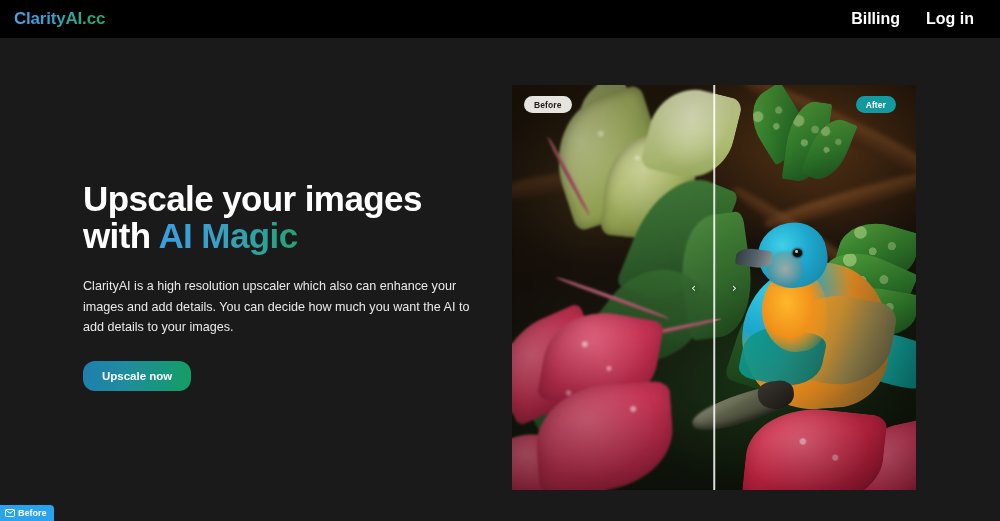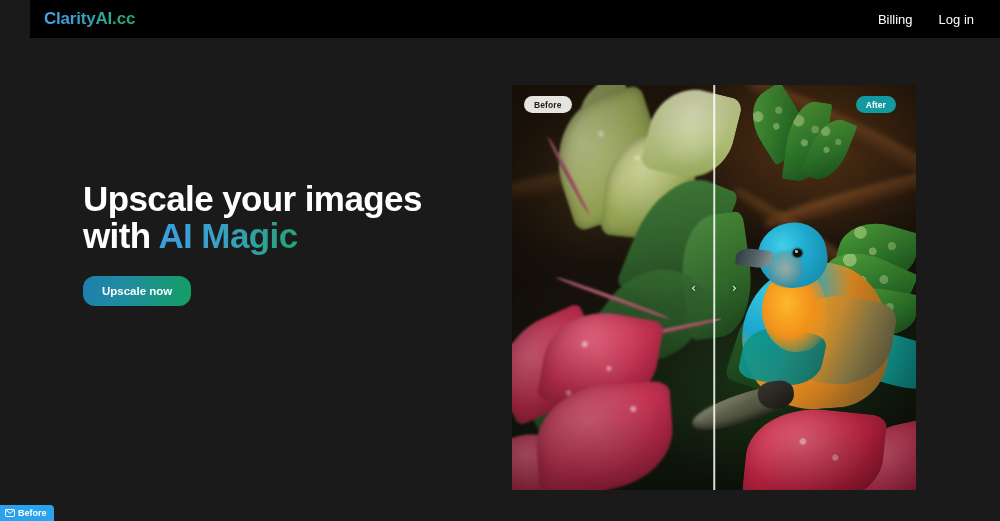--- a/index.html
+++ b/index.html
@@ -19,21 +19,20 @@
   
   .header {
     height: 38px;
     background: #000000;
     display: flex;
     align-items: center;
     justify-content: space-between;
     padding: 0 16px 0 14px;
     position: relative;
     z-index: 10;
-    margin-left: 30px;
   }
 
   .logo {
     font-size: 17px;
     font-weight: bold;
     letter-spacing: -0.2px;
     background: linear-gradient(100deg, #4aa3e8 0%, #3c9fd8 32%, #2ba97c 78%, #23a972 100%);
     -webkit-background-clip: text;
     background-clip: text;
     color: transparent;
@@ -43,22 +42,22 @@
 
   .nav {
     display: flex;
     align-items: center;
     gap: 26px;
     padding-right: 10px;
   }
 
   .nav-link {
     color: #ffffff;
-    font-size: 13px;
-    font-weight: normal;
+    font-size: 16px;
+    font-weight: bold;
     text-decoration: none;
     white-space: nowrap;
   }
 
   
   .main {
     display: flex;
     align-items: flex-start;
     height: 483px;
     position: relative;
@@ -540,20 +539,21 @@
   </nav>
 </header>
 
 <main class="main">
 
   <div class="hero-copy">
     <h1 class="headline">
       <span>Upscale your images</span><br>
       <span>with </span><span class="accent">AI Magic</span>
     </h1>
+    <p class="subcopy">ClarityAI is a high resolution upscaler which also can enhance your images and add details. You can decide how much you want the AI to add details to your images.</p>
     <button class="cta-button">Upscale now</button>
   </div>
 
   <div class="compare-wrap">
     <div class="compare">
 
       <div class="photo">
         <div class="bg-base"></div>
 
         <div class="branch br1"></div>

